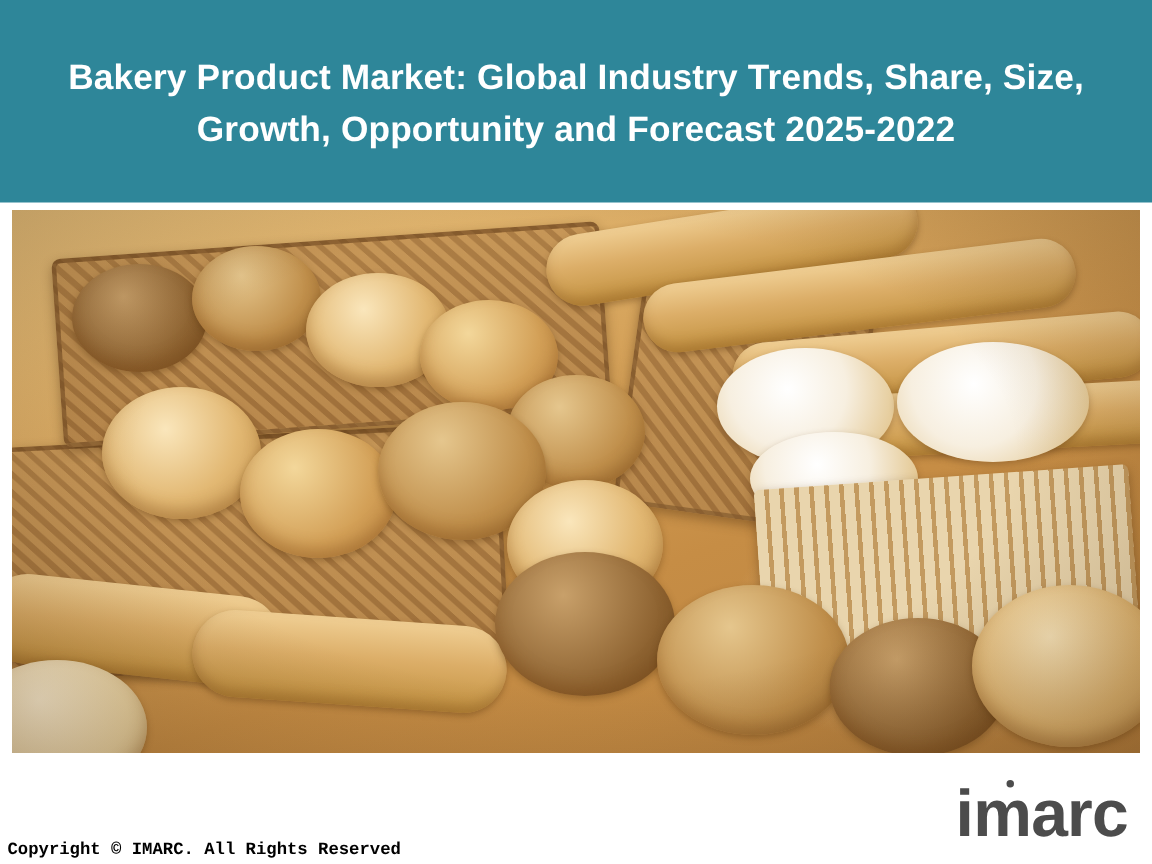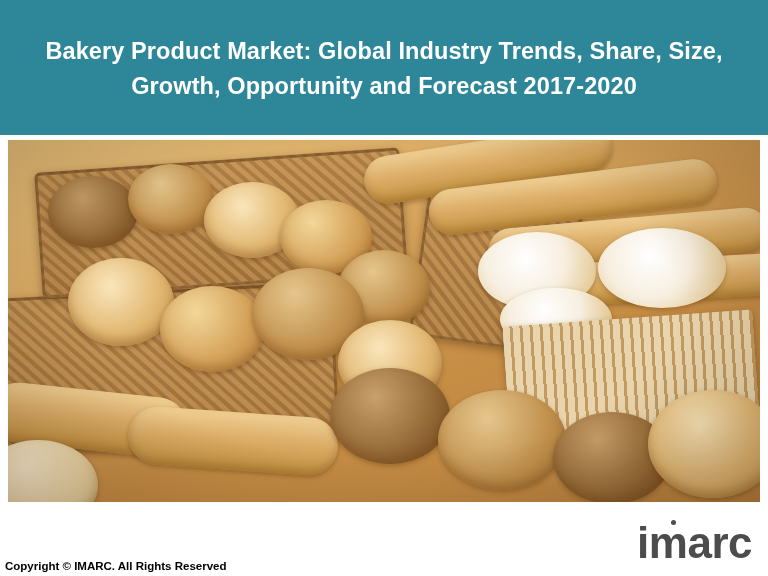--- a/index.html
+++ b/index.html
@@ -112,21 +112,21 @@
     top: 502px;
     width: 768px;
     height: 74px;
     background: #ffffff;
   }
   .copyright {
     position: absolute;
     left: 5px;
     top: 58px;
     color: #000000;
-    font-family: Liberation Sans, sans-serif;
+    font-family: Liberation Mono, monospace;
     font-size: 11.5px;
     font-weight: bold;
     white-space: nowrap;
   }
   .logo {
     position: absolute;
     right: 16px;
     top: 22px;
     color: #4c4c4c;
     font-size: 44px;
@@ -143,21 +143,21 @@
     border-radius: 50%;
     background: #4c4c4c;
   }
 </style>
 </head>
 <body>
 
 <div class="slide">
 
   <div class="header-band">
-    <div class="header-title">Bakery Product Market: Global Industry Trends, Share, Size, Growth, Opportunity and Forecast 2017-2020</div>
+    <div class="header-title">Bakery Product Market: Global Industry Trends, Share, Size, Growth, Opportunity and Forecast 2025-2022</div>
   </div>
 
   <div class="photo-wrap">
     <div class="photo">
 
       <div class="basket" style="left:-8px; top:150px; width:330px; height:150px; transform:rotate(-3deg);"></div>
       <div class="basket" style="left:30px; top:20px; width:360px; height:120px; transform:rotate(-4deg);"></div>
       <div class="basket" style="left:410px; top:60px; width:150px; height:140px; transform:rotate(8deg);"></div>
 
       <div class="baguette" style="left:355px; top:0px; width:250px; height:48px; transform:rotate(-9deg);"></div>

